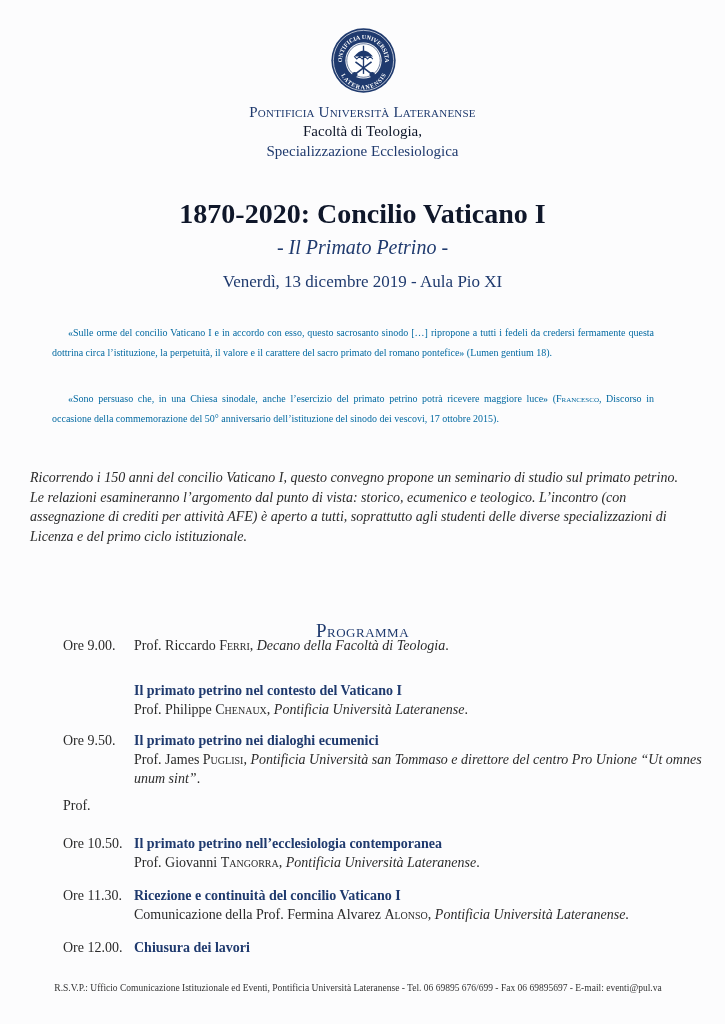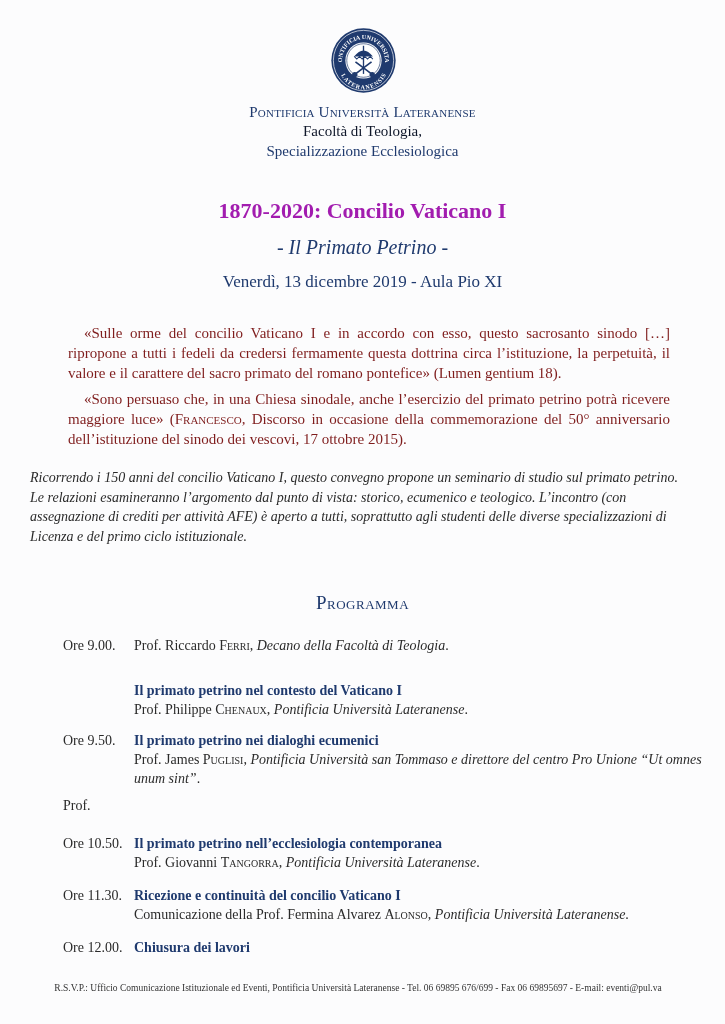--- a/index.html
+++ b/index.html
@@ -13,38 +13,38 @@
     }
     .logo {
       position: absolute; left: 330px; top: 27px; width: 67px; height: 67px;
     }
     .header-block {
       position: absolute; left: 0; width: 725px; text-align: center;
     }
     .uni-name { top: 104px; font-size: 15px; font-variant: small-caps; letter-spacing: 0.2px; color: #1f3a6e; }
     .faculty { top: 123px; font-size: 15px; color: #0f172a; }
     .spec { top: 143px; font-size: 15px; color: #1f3a6e; }
-    .title { top: 198px; font-size: 22px; font-weight: bold; color: #a21caf; }
+    .title { top: 198px; font-size: 28px; font-weight: bold; color: #0f172a; }
     .subtitle { top: 236px; font-size: 20px; font-style: italic; color: #1f3a6e; }
     .date { top: 272px; font-size: 17px; color: #1f3a6e; }
 
     .quote {
-      position: absolute; left: 68px; width: 602px; font-size: 15px; line-height: 20px;
-      text-align: justify; text-indent: 16px; color: #7f1d1d;
+      position: absolute; left: 52px; width: 602px; font-size: 10px; line-height: 20px;
+      text-align: justify; text-indent: 16px; color: #0369a1;
     }
     .quote1 { top: 323px; }
     .quote2 { top: 389px; }
     .sc { font-variant: small-caps; }
 
     .intro {
       position: absolute; left: 30px; top: 468px; width: 665px;
       font-size: 14px; line-height: 19.5px; font-style: italic; color: #2a2a2a;
     }
     .programma-title {
-      position: absolute; left: 0; width: 725px; top: 592px; text-align: center;
+      position: absolute; left: 0; width: 725px; top: 620px; text-align: center;
       font-size: 19px; font-variant: small-caps; color: #1f3a6e; letter-spacing: 0.5px;
     }
     .prog-row { position: absolute; left: 63px; width: 640px; font-size: 14px; line-height: 19px; }
     .prog-time { position: absolute; left: 0; top: 0; color: #2a2a2a; }
     .prog-body { position: absolute; left: 71px; top: 0; width: 570px; }
     .prog-title { font-weight: bold; color: #1f3a6e; }
     .prog-speaker { color: #2a2a2a; }
     .prog-aff { font-style: italic; }
     .pause { position: absolute; left: 63px; top: 798px; font-size: 14px; }
 

